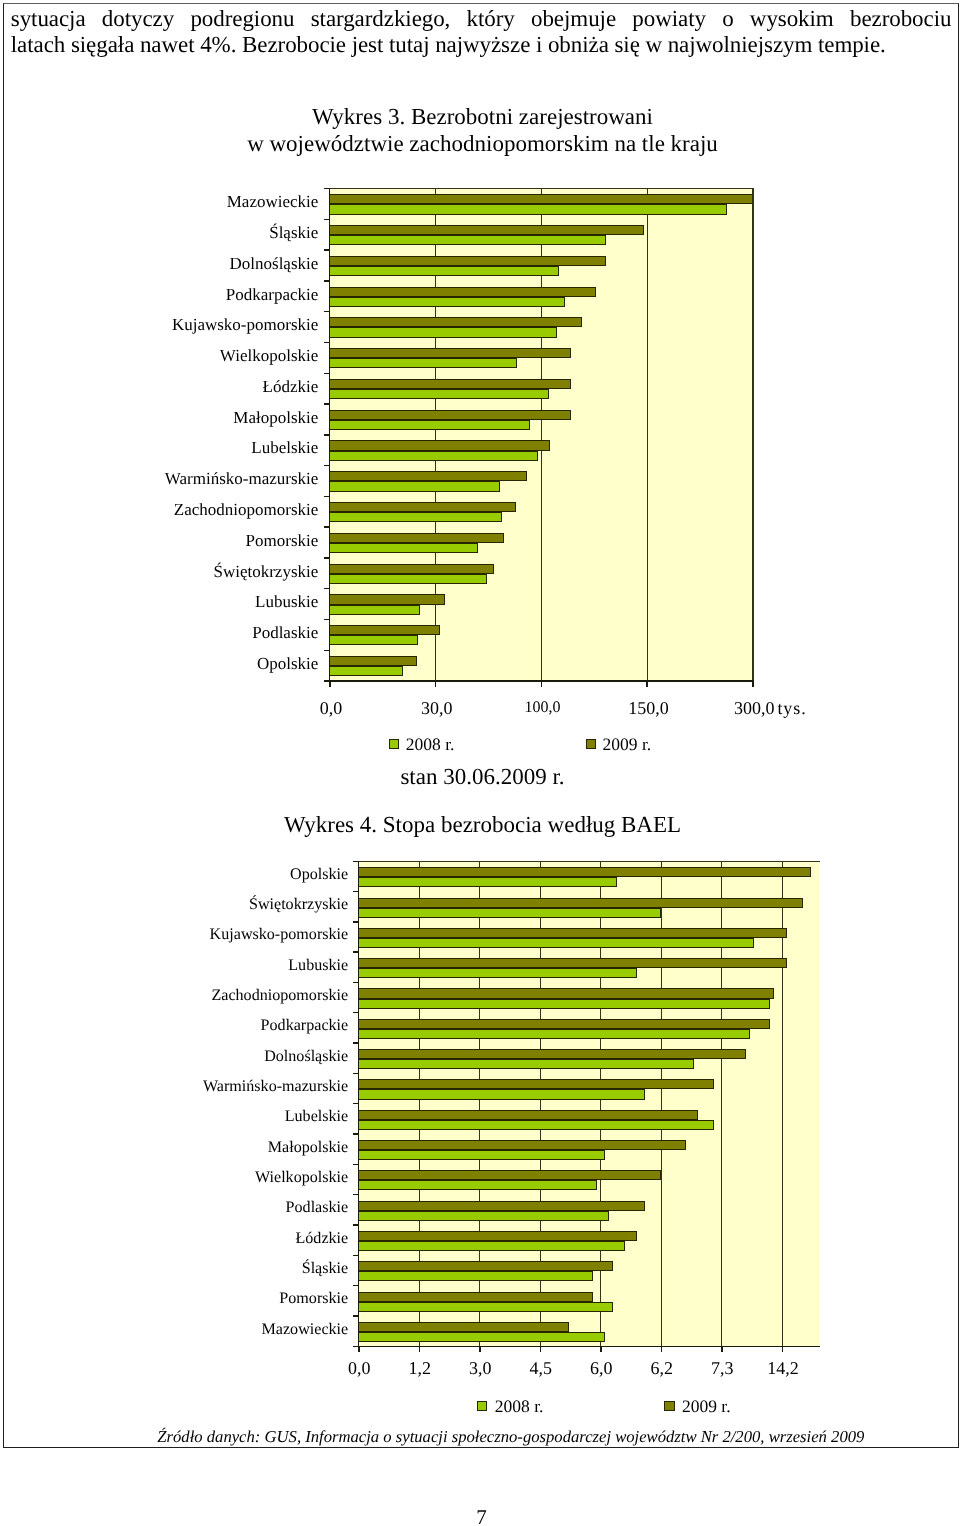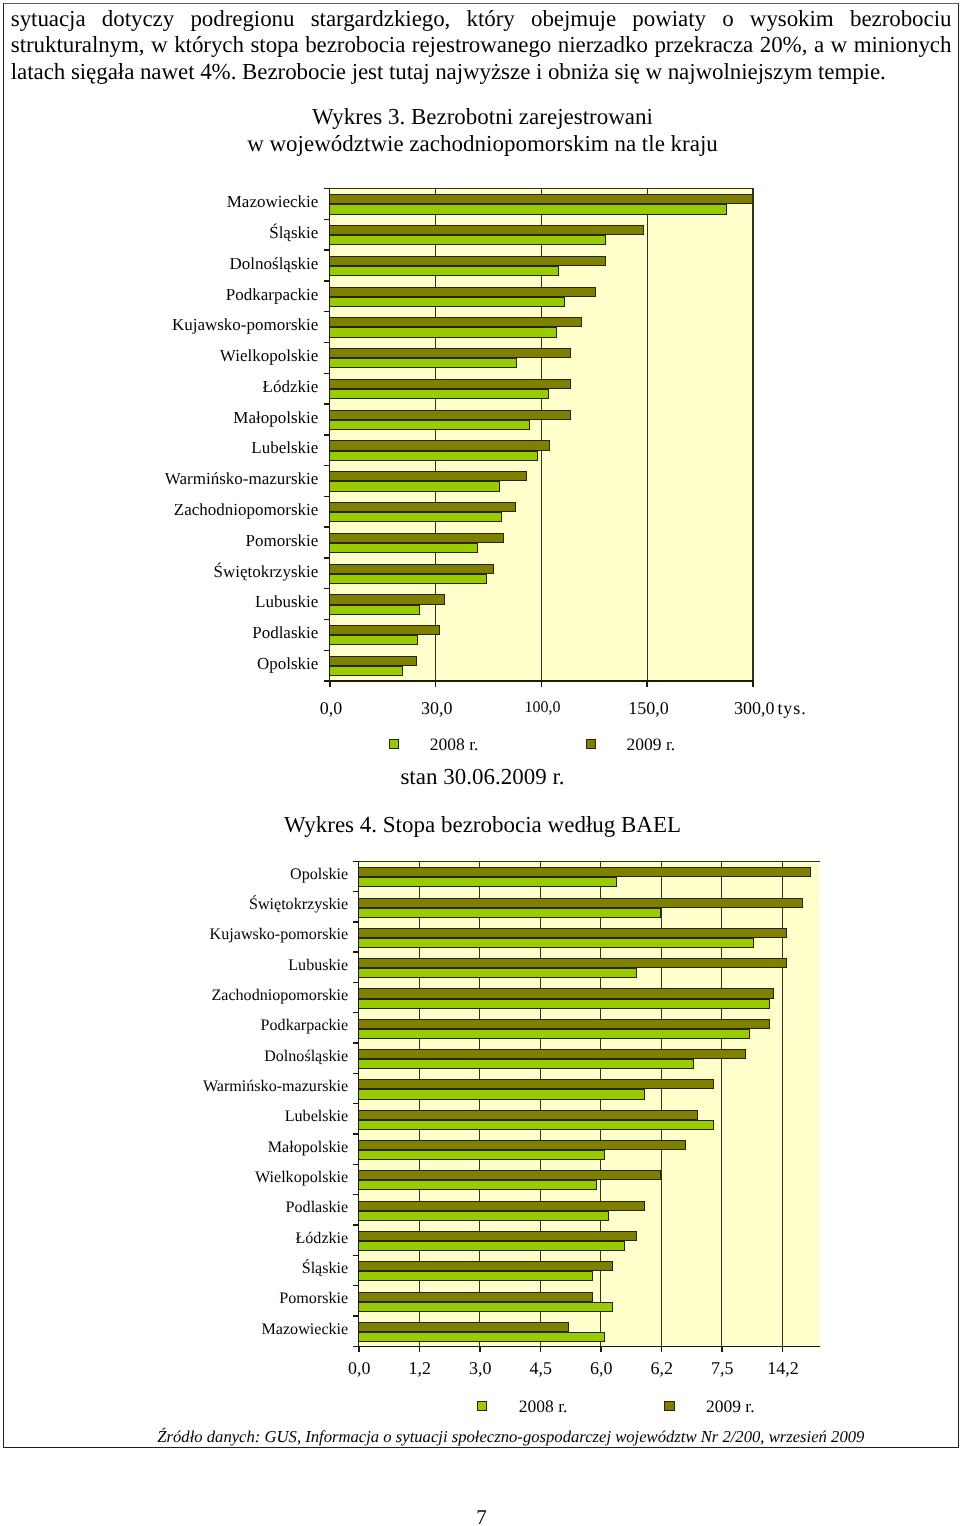--- a/index.html
+++ b/index.html
@@ -17,34 +17,33 @@
   .ctr{position:absolute;left:1.5px;width:962px;text-align:center;font-size:23px;line-height:25.4px;}
   .chart{position:absolute;}
   .plot{position:absolute;background:#ffffcc;}
   .hline{position:absolute;height:1px;background:#33331a;}
   .vline{position:absolute;width:1px;background:#33331a;}
   .bar{position:absolute;box-sizing:border-box;border:1px solid #262600;}
   .ylab{position:absolute;text-align:right;white-space:nowrap;color:#000;}
   .xlab{position:absolute;text-align:center;white-space:nowrap;color:#000;}
   .unitlab{letter-spacing:0.95px;}
   .legend-sw{position:absolute;box-sizing:border-box;border:1px solid #262600;}
-  .legend-tx{position:absolute;white-space:nowrap;margin-left:24px;}
+  .legend-tx{position:absolute;white-space:nowrap;}
   .footer{position:absolute;font-style:italic;white-space:nowrap;font-size:16.65px;line-height:19px;text-align:center;}
   .pageno{position:absolute;left:0.4px;width:962px;text-align:center;font-size:21px;line-height:24px;}
 </style>
 </head>
 <body>
 
 <div id="page">
 
   <div class="frame"></div>
 
   <div class="body-text">
     <span class="body-line just">sytuacja dotyczy podregionu stargardzkiego, który obejmuje powiaty o wysokim bezrobociu</span>
-    <span class="body-line just">strukturalnym, w których stopa bezrobocia rejestrowanego nierzadko przekracza 20%, a w minionych</span>
     <span class="body-line">latach sięgała nawet 4%. Bezrobocie jest tutaj najwyższe i obniża się w najwolniejszym tempie.</span>
   </div>
 
   <div class="ctr" style="top:104px">Wykres 3. Bezrobotni zarejestrowani</div>
   <div class="ctr" style="top:130.8px">w województwie zachodniopomorskim na tle kraju</div>
 
   <div class="chart" id="chart3">
       <div class="plot" style="left:329.8px;top:188.6px;width:423.2px;height:492.5px;"></div>
       <div class="vline" style="left:435.1px;top:188.6px;height:492.5px;"></div>
       <div class="vline" style="left:540.9px;top:188.6px;height:492.5px;"></div>
@@ -224,21 +223,21 @@
       <div class="ylab" style="left:0px;width:348.2px;top:1229.5812250000001px;font-size:16.1px;line-height:18.515px;">Łódzkie</div>
       <div class="ylab" style="left:0px;width:348.2px;top:1259.899975px;font-size:16.1px;line-height:18.515px;">Śląskie</div>
       <div class="ylab" style="left:0px;width:348.2px;top:1290.2187250000002px;font-size:16.1px;line-height:18.515px;">Pomorskie</div>
       <div class="ylab" style="left:0px;width:348.2px;top:1320.537475px;font-size:16.1px;line-height:18.515px;">Mazowieckie</div>
       <div class="xlab" style="left:269.2px;width:180px;top:1358.153px;font-size:18px;line-height:20.7px;">0,0</div>
       <div class="xlab" style="left:329.7263157894737px;width:180px;top:1358.153px;font-size:18px;line-height:20.7px;">1,2</div>
       <div class="xlab" style="left:390.25263157894733px;width:180px;top:1358.153px;font-size:18px;line-height:20.7px;">3,0</div>
       <div class="xlab" style="left:450.7789473684211px;width:180px;top:1358.153px;font-size:18px;line-height:20.7px;">4,5</div>
       <div class="xlab" style="left:511.30526315789473px;width:180px;top:1358.153px;font-size:18px;line-height:20.7px;">6,0</div>
       <div class="xlab" style="left:571.8315789473684px;width:180px;top:1358.153px;font-size:18px;line-height:20.7px;">6,2</div>
-      <div class="xlab" style="left:632.3578947368421px;width:180px;top:1358.153px;font-size:18px;line-height:20.7px;">7,5</div>
+      <div class="xlab" style="left:632.3578947368421px;width:180px;top:1358.153px;font-size:18px;line-height:20.7px;">7,3</div>
       <div class="xlab" style="left:692.8842105263158px;width:180px;top:1358.153px;font-size:18px;line-height:20.7px;">14,2</div>
       <div class="legend-sw" style="left:477px;top:1400.9px;width:10.3px;height:10.3px;background:#99cc00;"></div>
       <div class="legend-tx" style="left:494.8px;top:1395.69875px;font-size:17.5px;line-height:20.125px;">2008 r.</div>
       <div class="legend-sw" style="left:664.3px;top:1400.9px;width:10.3px;height:10.3px;background:#808000;"></div>
       <div class="legend-tx" style="left:681.9px;top:1395.69875px;font-size:17.5px;line-height:20.125px;">2009 r.</div>
     </div>
 
   <div class="footer" style="left:157.3px;top:1426.7px">Źródło danych: GUS, Informacja o sytuacji społeczno-gospodarczej województw Nr 2/200, wrzesień 2009</div>
 
   <div class="pageno" style="top:1505px">7</div>

